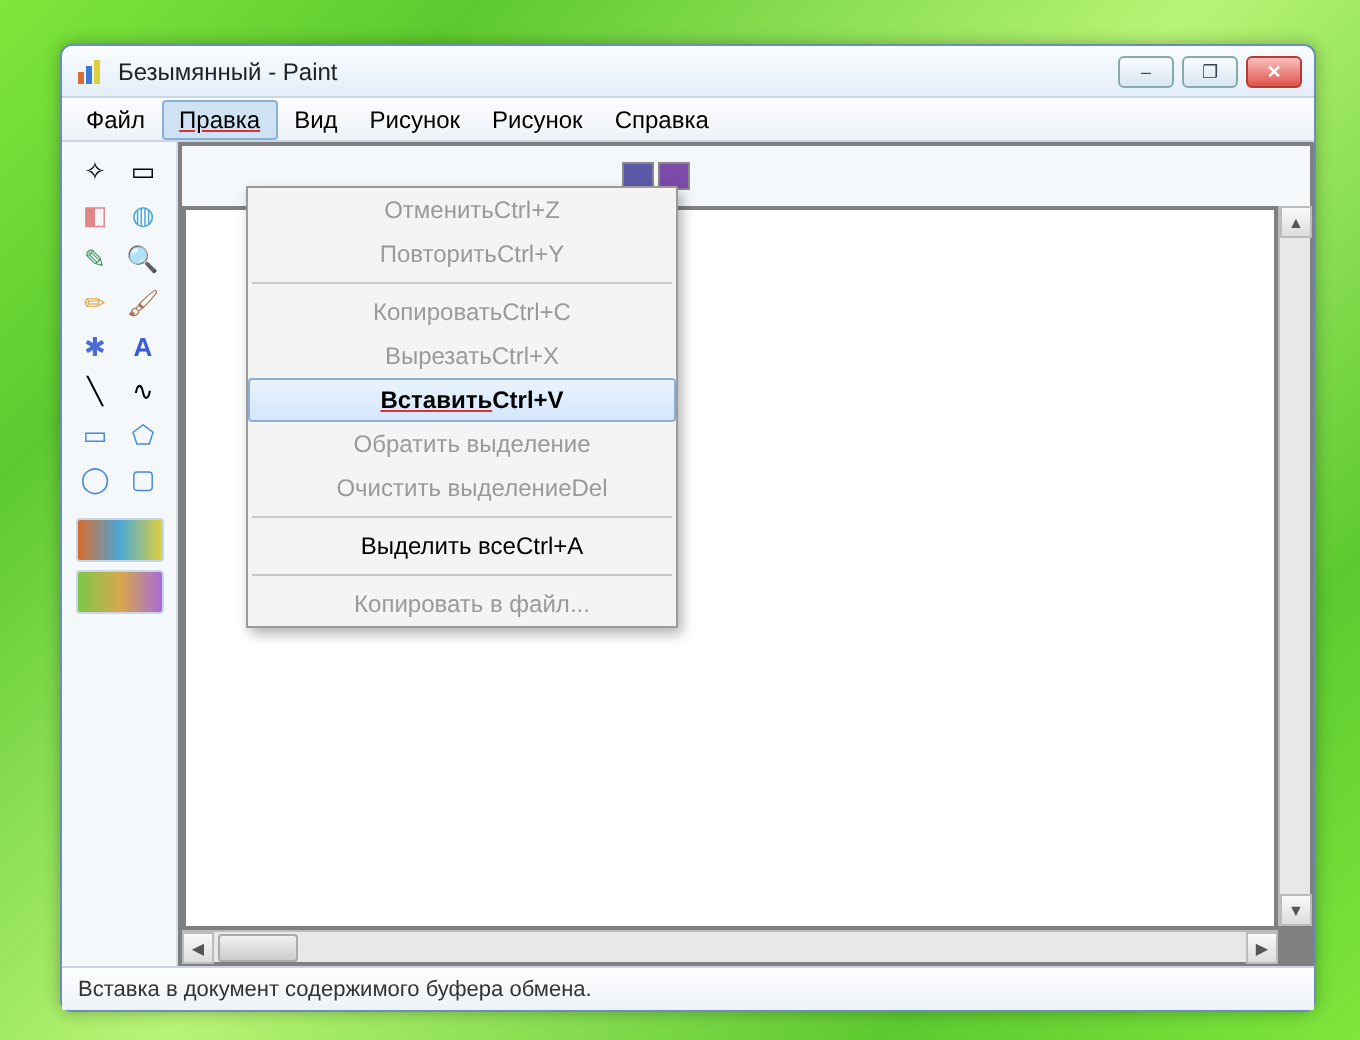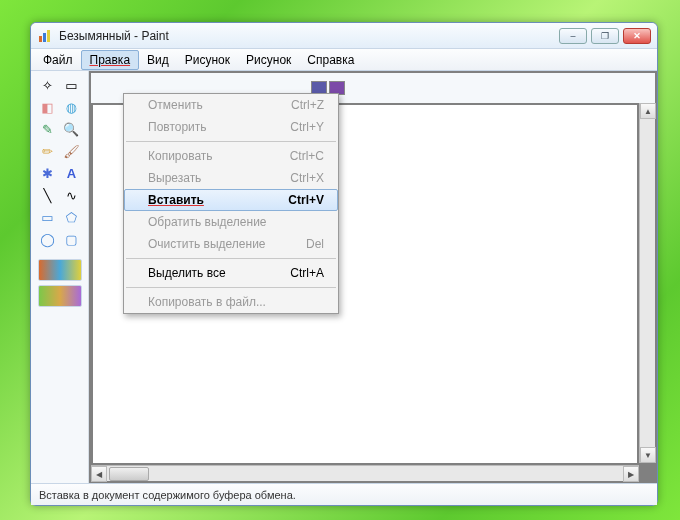--- a/index.html
+++ b/index.html
@@ -69,21 +69,21 @@
     font-size: 11px; color:#333; display:flex; align-items:center; padding: 0 8px;
   }
   
   .dropdown {
     position: absolute; left: 92px; top: 70px; width: 216px;
     background: #f4f4f4; border: 1px solid #9a9a9a;
     box-shadow: 2px 3px 6px rgba(0,0,0,0.3);
     font-size: 12px;
   }
   .dropdown .ditem {
-    display: flex; align-items: center; justify-content: space-between;
+    display: flex; align-items: center; justify-content: center;
     padding: 4px 14px 4px 24px; height: 22px;
     position: relative;
   }
   .dropdown .ditem.disabled { color: #9a9a9a; }
   .dropdown .ditem.hover { background: linear-gradient(#eaf3fd,#d3e6fb); border:1px solid #8ab0d8; padding:3px 13px 3px 23px; border-radius:2px;font-weight:bold;}
   .dropdown .sep { height:1px; background:#c8c8c8; margin: 3px 2px; }
   .dropdown .shortcut { color: inherit; }
   .ditem.hover .label { text-decoration: underline; text-decoration-color:#d33; }
 </style>
 </head>

